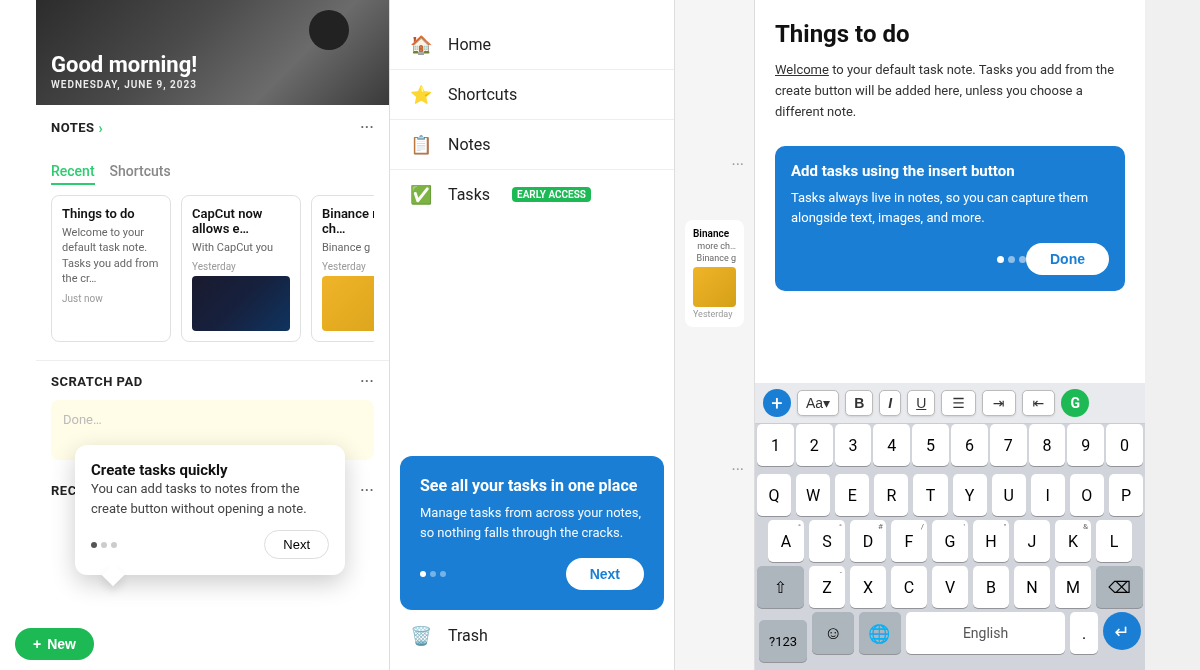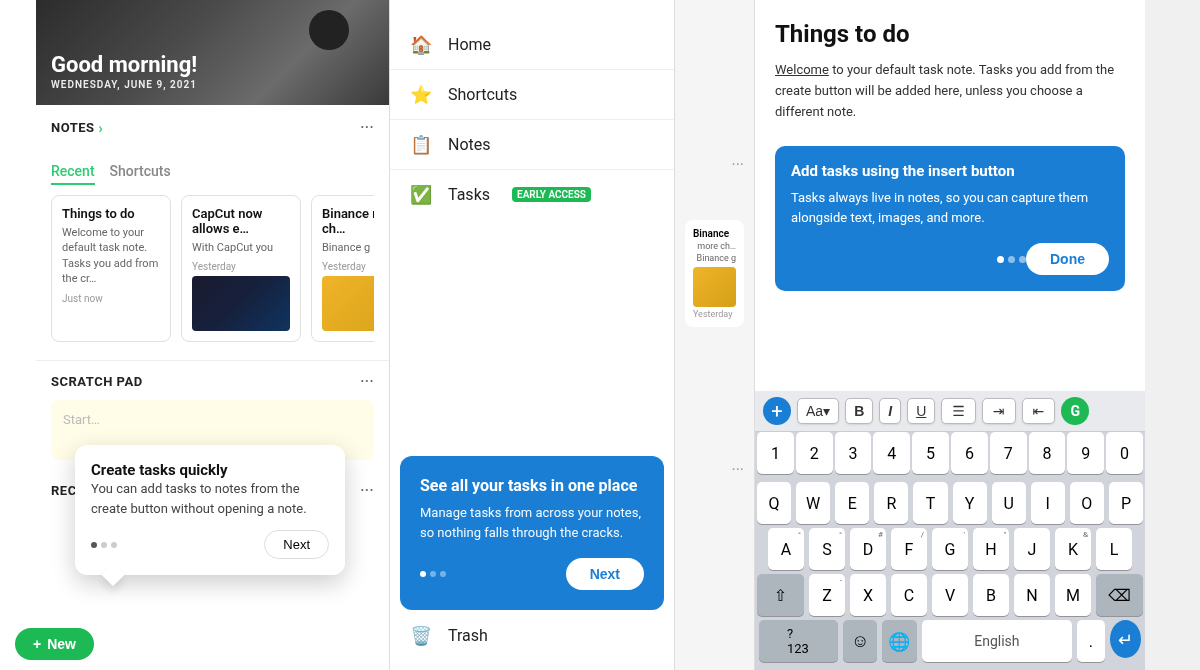--- a/index.html
+++ b/index.html
@@ -602,28 +602,29 @@
     .bottom-kb-row {
       display: flex;
       gap: 5px;
       padding: 0 2px;
       margin-bottom: 4px;
     }
     .key-123 {
       background: #adb5bd;
       border-radius: 5px;
       height: 42px;
-      padding: 0 28px;
+      padding: 0 10px;
       display: flex;
       align-items: center;
       justify-content: center;
       font-size: 13px;
       cursor: pointer;
       box-shadow: 0 1px 0 rgba(0,0,0,0.3);
       min-width: 42px;
+      margin-top: 8px;
     }
     .key-emoji {
       background: #adb5bd;
       border-radius: 5px;
       height: 42px;
       width: 42px;
       display: flex;
       align-items: center;
       justify-content: center;
       font-size: 18px;
@@ -655,21 +656,21 @@
       font-size: 18px;
     }
   </style>
 </head>
 <body>
 
 <div class="panel-1">
   <div class="hero-image">
     <div class="hero-text">
       <div class="hero-title">Good morning!</div>
-      <div class="hero-date">WEDNESDAY, JUNE 9, 2021</div>
+      <div class="hero-date">WEDNESDAY, JUNE 9, 2023</div>
     </div>
   </div>
 
   <div class="notes-section">
     <div class="section-header">
       <div class="section-title">
         <span>NOTES</span>
         <span class="arrow">›</span>
       </div>
       <div class="dots-menu">···</div>
@@ -702,21 +703,21 @@
   </div>
 
   <div class="divider"></div>
 
   <div class="scratch-section">
     <div class="section-header">
       <div class="section-title">SCRATCH PAD</div>
       <div class="dots-menu">···</div>
     </div>
     <div class="scratch-pad">
-      <span>Start…</span>
+      <span>Done…</span>
     </div>
   </div>
 
   <div class="tooltip-popup">
     <div class="tooltip-title">Create tasks quickly</div>
     <div class="tooltip-body">You can add tasks to notes from the create button without opening a note.</div>
     <div class="tooltip-footer">
       <div class="tooltip-dots">
         <div class="dot active"></div>
         <div class="dot inactive"></div>

